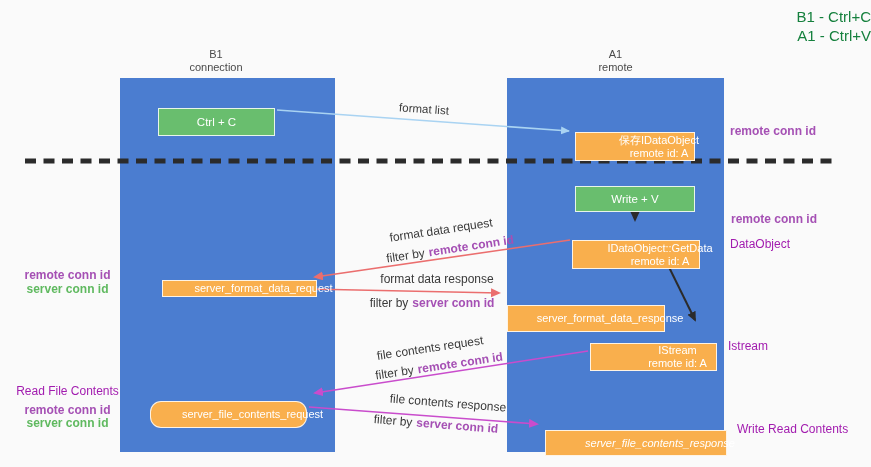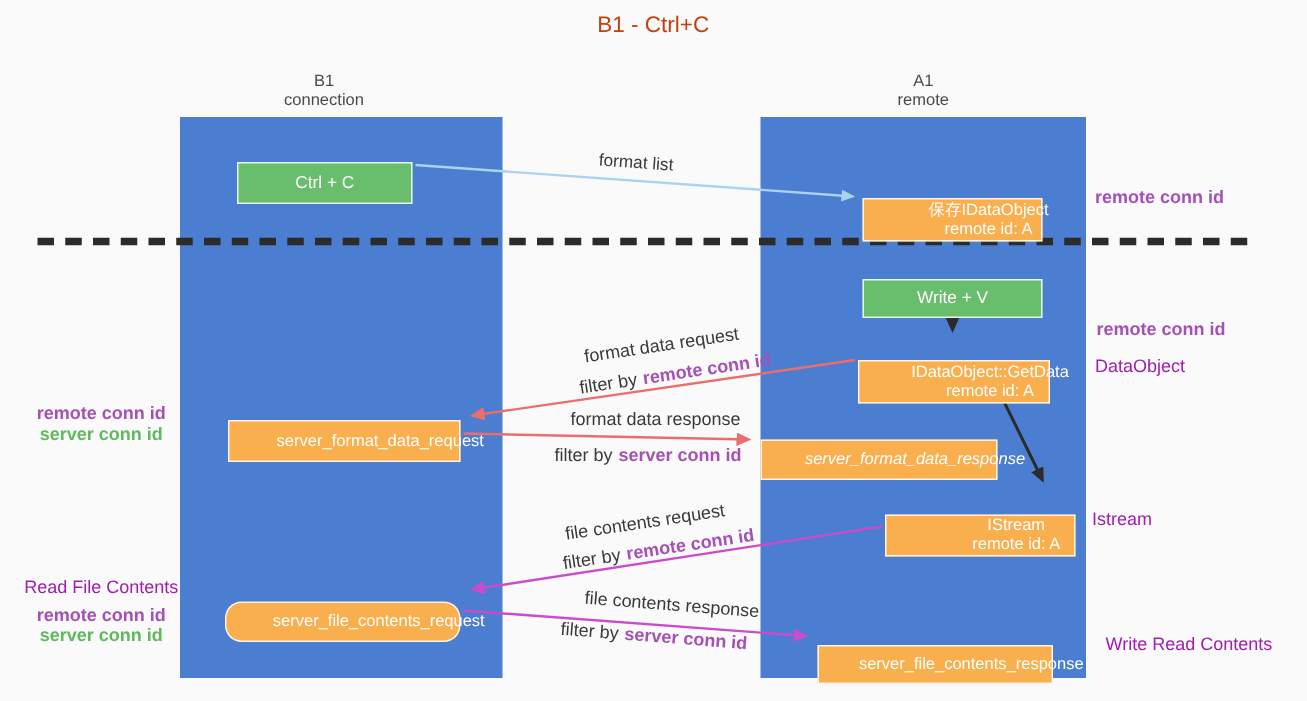--- a/index.html
+++ b/index.html
@@ -1,21 +1,21 @@
 <!DOCTYPE html>
 <html><head>
 <meta charset="utf-8">
 <style>
   html,body{margin:0;padding:0;background:#fafafa;}
   .canvas{
     position:relative;width:871px;height:467px;background:#fafafa;
     font-family:"Liberation Sans",sans-serif;overflow:hidden;
   }
-  .title{position:absolute;top:7px;left:0;width:100%;text-align:center;
-    font-size:15px;line-height:19px;color:#c2410c;}
+  .title{position:absolute;top:7px;left:0;width:100%;text-align:right;
+    font-size:15px;line-height:19px;color:#15803d;}
   .lane{position:absolute;top:78px;height:374px;background:#4b7dd0;}
   .lane-header{position:absolute;top:48px;text-align:center;font-size:11px;
     line-height:13px;color:#4a4a4a;}
   .node{position:absolute;display:flex;flex-direction:column;align-items:center;
     justify-content:center;color:#fff;text-align:center;box-sizing:border-box;
     border:1px solid rgba(255,255,255,0.85);white-space:nowrap;margin-top:13px;}
   .node.green{background:#69be6e;font-size:11.5px;}
   .node.orange{background:#f9af4d;font-size:11px;line-height:13px;padding-left:48px;}
   .flabel{position:absolute;white-space:nowrap;font-size:12px;color:#3a3a3a;
     transform-origin:center;}
@@ -27,20 +27,21 @@
   .sidelabel.centered{left:10px;width:115px;text-align:center;}
   svg.overlay{position:absolute;left:0;top:0;pointer-events:none;}
 </style>
 </head>
 <body>
 
 <div class="canvas">
 
   <div class="title">
     <div>B1 - Ctrl+C</div>
+    <div>A1 - Ctrl+V</div>
   </div>
 
   <div class="lane-header" style="left:110px;width:212px;">
     <div>B1</div>
     <div>connection</div>
   </div>
   <div class="lane-header" style="left:507px;width:217px;">
     <div>A1</div>
     <div>remote</div>
   </div>
@@ -92,38 +93,38 @@
 
   <div class="node green" style="left:575px;top:173px;width:120px;height:26px;">
     <div>Write + V</div>
   </div>
 
   <div class="node orange" style="left:572px;top:227px;width:128px;height:29px;">
     <div>IDataObject::GetData</div>
     <div>remote id: A</div>
   </div>
 
-  <div class="node orange" style="left:152px;top:267px;width:155px;height:28px;">
+  <div class="node orange" style="left:162px;top:267px;width:155px;height:17px;">
     <div>server_format_data_request</div>
   </div>
 
-  <div class="node orange" style="left:507px;top:280px;width:158px;height:27px;font-style:italic;">
+  <div class="node orange" style="left:507px;top:292px;width:158px;height:27px;">
     <div>server_format_data_response</div>
   </div>
 
   <div class="node orange" style="left:590px;top:330px;width:127px;height:28px;">
     <div>IStream</div>
     <div>remote id: A</div>
   </div>
 
   <div class="node orange" style="left:150px;top:388px;width:157px;height:27px;border-radius:11px;">
     <div>server_file_contents_request</div>
   </div>
 
-  <div class="node orange" style="left:545px;top:417px;width:157px;height:26px;">
+  <div class="node orange" style="left:545px;top:417px;width:182px;height:26px;font-style:italic;">
     <div>server_file_contents_response</div>
   </div>
 
   <div class="flabel" style="left:424px;top:109px;font-size:11.5px;transform:translate(-50%,-50%) rotate(4deg);">format list</div>
 
   <div class="flabel" style="left:441px;top:230px;transform:translate(-50%,-50%) rotate(-8.5deg);">format data request</div>
   <div class="flabel" style="left:450px;top:249px;transform:translate(-50%,-50%) rotate(-8.5deg);">
     <span>filter by</span><span class="key purple">remote conn id</span>
   </div>
 

